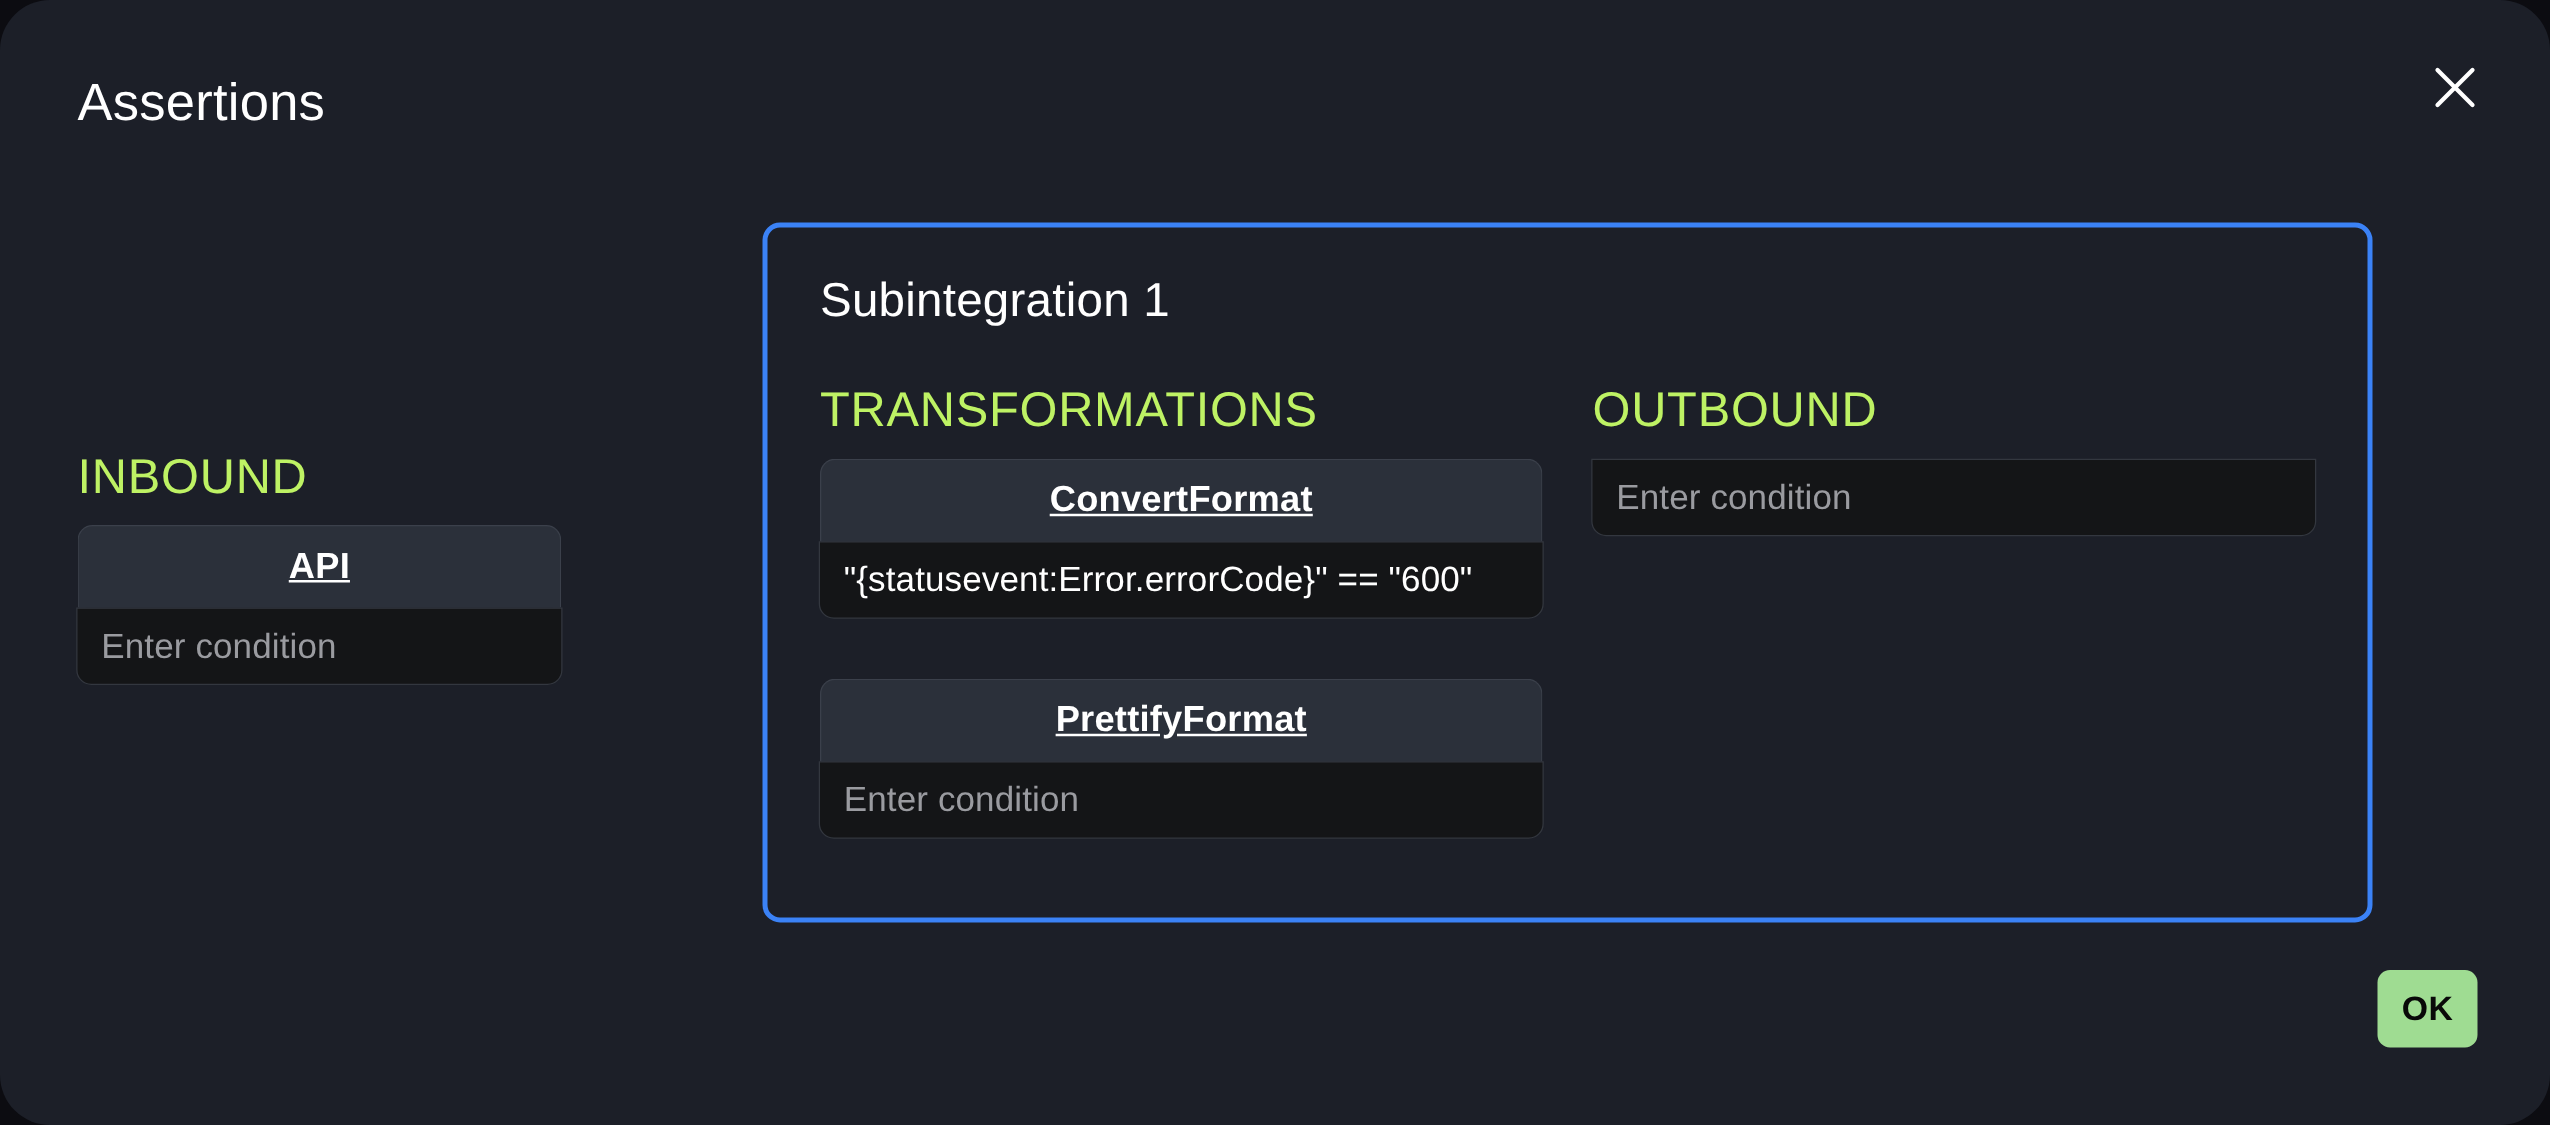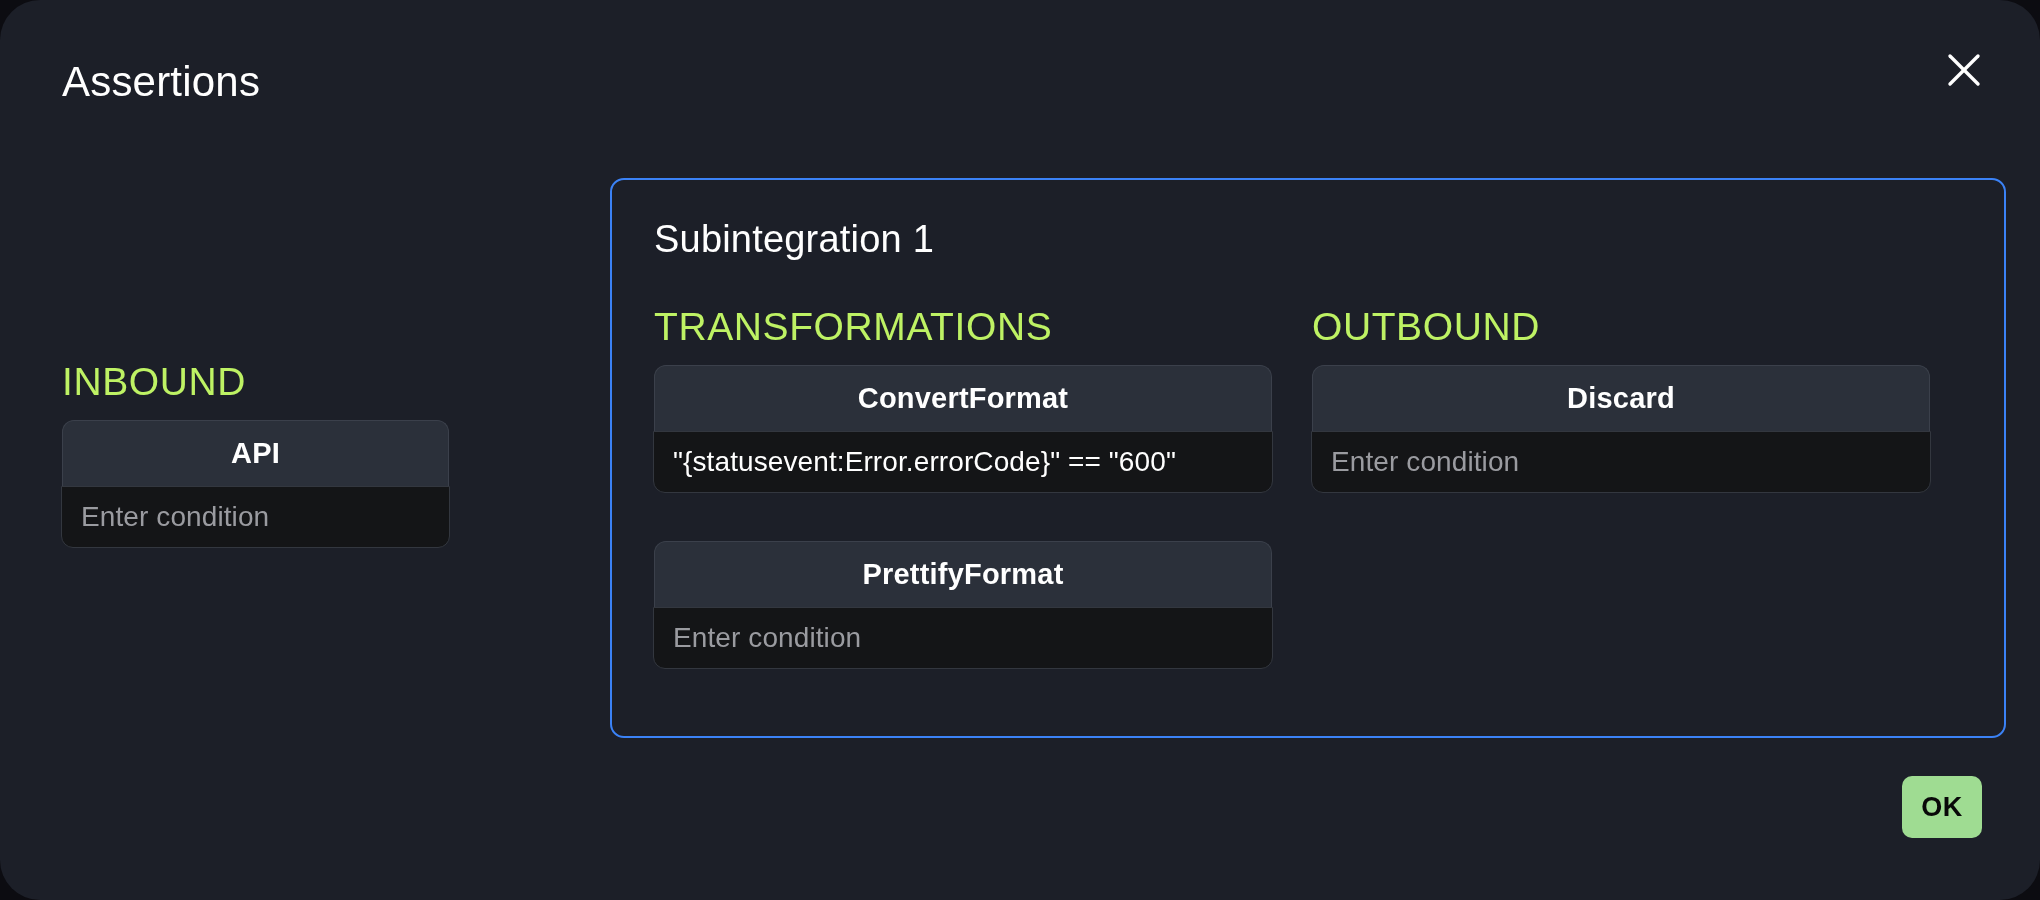--- a/index.html
+++ b/index.html
@@ -81,20 +81,21 @@
     border-bottom: none;
     border-radius: 12px 12px 0 0;
     height: 66px;
     display: flex;
     align-items: center;
     justify-content: center;
     color: #ffffff;
     font-size: 29px;
     font-weight: 700;
     letter-spacing: 0.2px;
+    text-decoration: underline;
   }
 
   .node-input-wrap {
     position: relative;
     width: calc(100% + 2px);
     margin-left: -1px;
     background: #141517;
     border: 1px solid #33373f;
     border-radius: 0 0 12px 12px;
     height: 62px;
@@ -117,23 +118,23 @@
   .node-input::placeholder {
     color: #9a9ba0;
     opacity: 1;
   }
 
   
   #subint-panel {
     position: absolute;
     left: 610px;
     top: 178px;
-    width: 1396px;
+    width: 1288px;
     height: 560px;
-    border: 2px solid #3b82f6;
+    border: 4px solid #3b82f6;
     border-radius: 14px;
     background: transparent;
   }
 
   #subint-title {
     position: absolute;
     left: 42px;
     top: 38px;
     font-size: 38px;
     font-weight: 400;
@@ -225,21 +226,20 @@
           <div class="node-input-wrap">
             <input class="node-input" type="text" placeholder="Enter condition" style="">
           </div>
         </div>
       </div>
 
       <div class="subint-col">
         <div class="col-label">OUTBOUND</div>
 
         <div class="node-card">
-          <div class="node-head">Discard</div>
           <div class="node-input-wrap">
             <input class="node-input" type="text" placeholder="Enter condition" style="">
           </div>
         </div>
       </div>
 
     </div>
   </div>
 
   <button id="ok-btn">OK</button>

